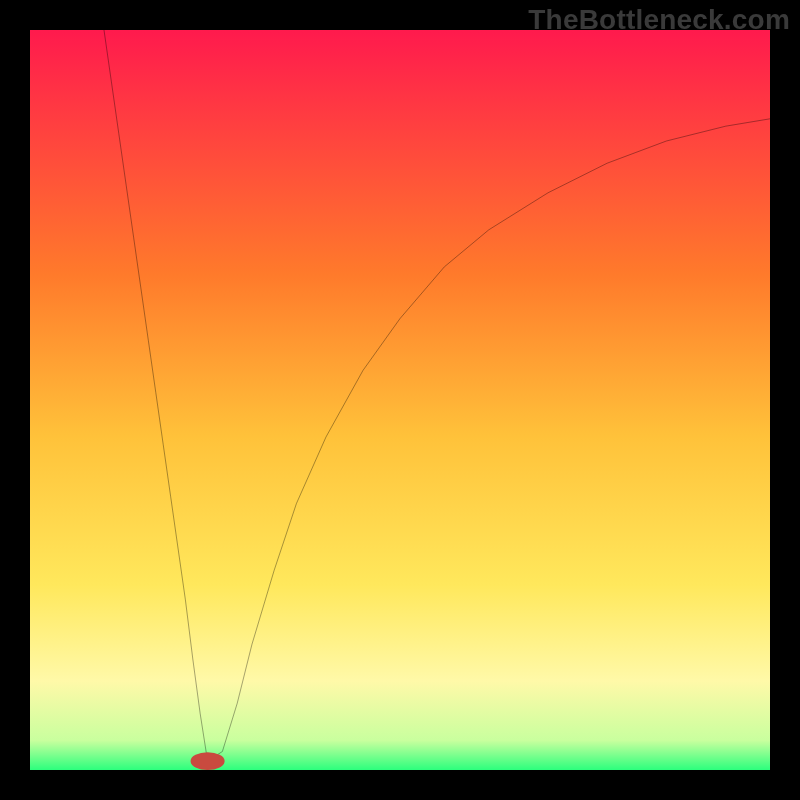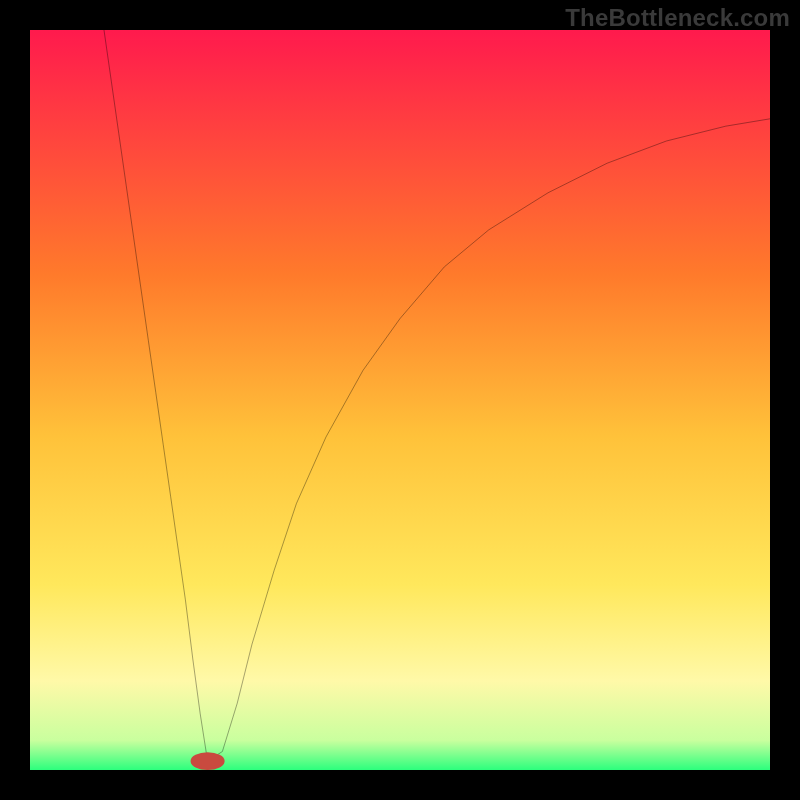--- a/index.html
+++ b/index.html
@@ -21,21 +21,21 @@
     position: absolute;
     left: 30px;
     top: 30px;
     width: 740px;
     height: 740px;
   }
   .watermark {
     position: absolute;
     top: 4px;
     right: 10px;
-    font-size: 24px;
+    font-size: 28px;
     font-weight: 600;
     color: #3a3a3a;
     letter-spacing: 0.2px;
     user-select: none;
   }
 </style>
 </head>
 <body>
 
 <div class="frame">

